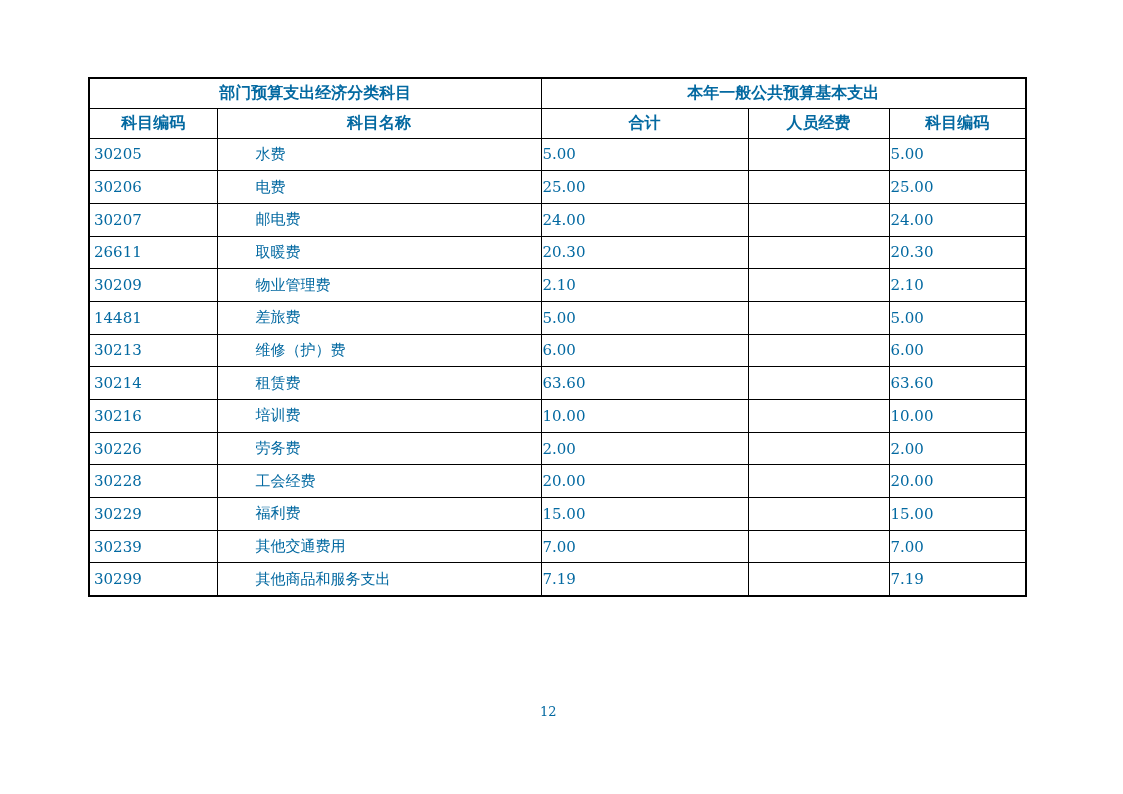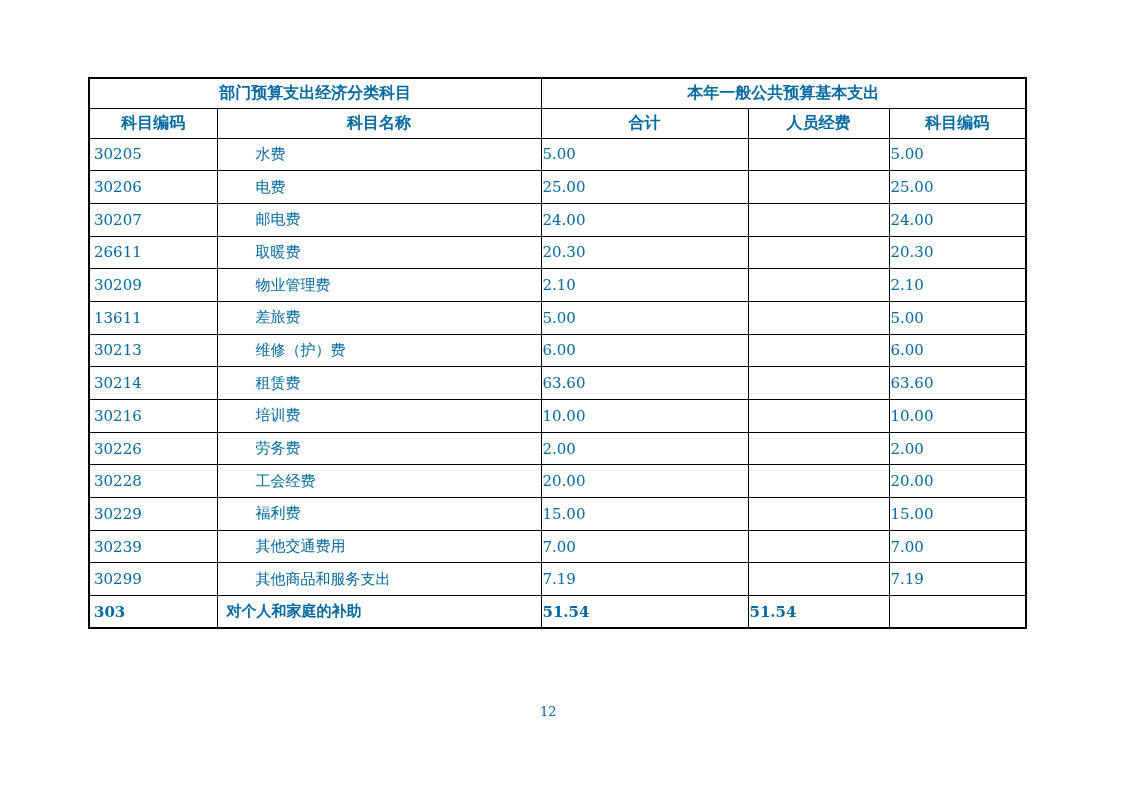--- a/index.html
+++ b/index.html
@@ -118,21 +118,21 @@
           <td class="num">20.30</td>
         </tr>
         <tr>
           <td class="code">30209</td>
           <td class="name indent">物业管理费</td>
           <td class="num">2.10</td>
           <td class="num"></td>
           <td class="num">2.10</td>
         </tr>
         <tr>
-          <td class="code">13611</td>
+          <td class="code">14481</td>
           <td class="name indent">差旅费</td>
           <td class="num">5.00</td>
           <td class="num"></td>
           <td class="num">5.00</td>
         </tr>
         <tr>
           <td class="code">30213</td>
           <td class="name indent">维修（护）费</td>
           <td class="num">6.00</td>
           <td class="num"></td>
@@ -180,25 +180,18 @@
           <td class="num"></td>
           <td class="num">7.00</td>
         </tr>
         <tr>
           <td class="code">30299</td>
           <td class="name indent">其他商品和服务支出</td>
           <td class="num">7.19</td>
           <td class="num"></td>
           <td class="num">7.19</td>
         </tr>
-        <tr class="bold">
-          <td class="code">303</td>
-          <td class="name flat">对个人和家庭的补助</td>
-          <td class="num">51.54</td>
-          <td class="num">51.54</td>
-          <td class="num"></td>
-        </tr>
       </tbody>
   </table>
 
   <div class="page-number">12</div>
 
 </div>
 
 </body></html>

